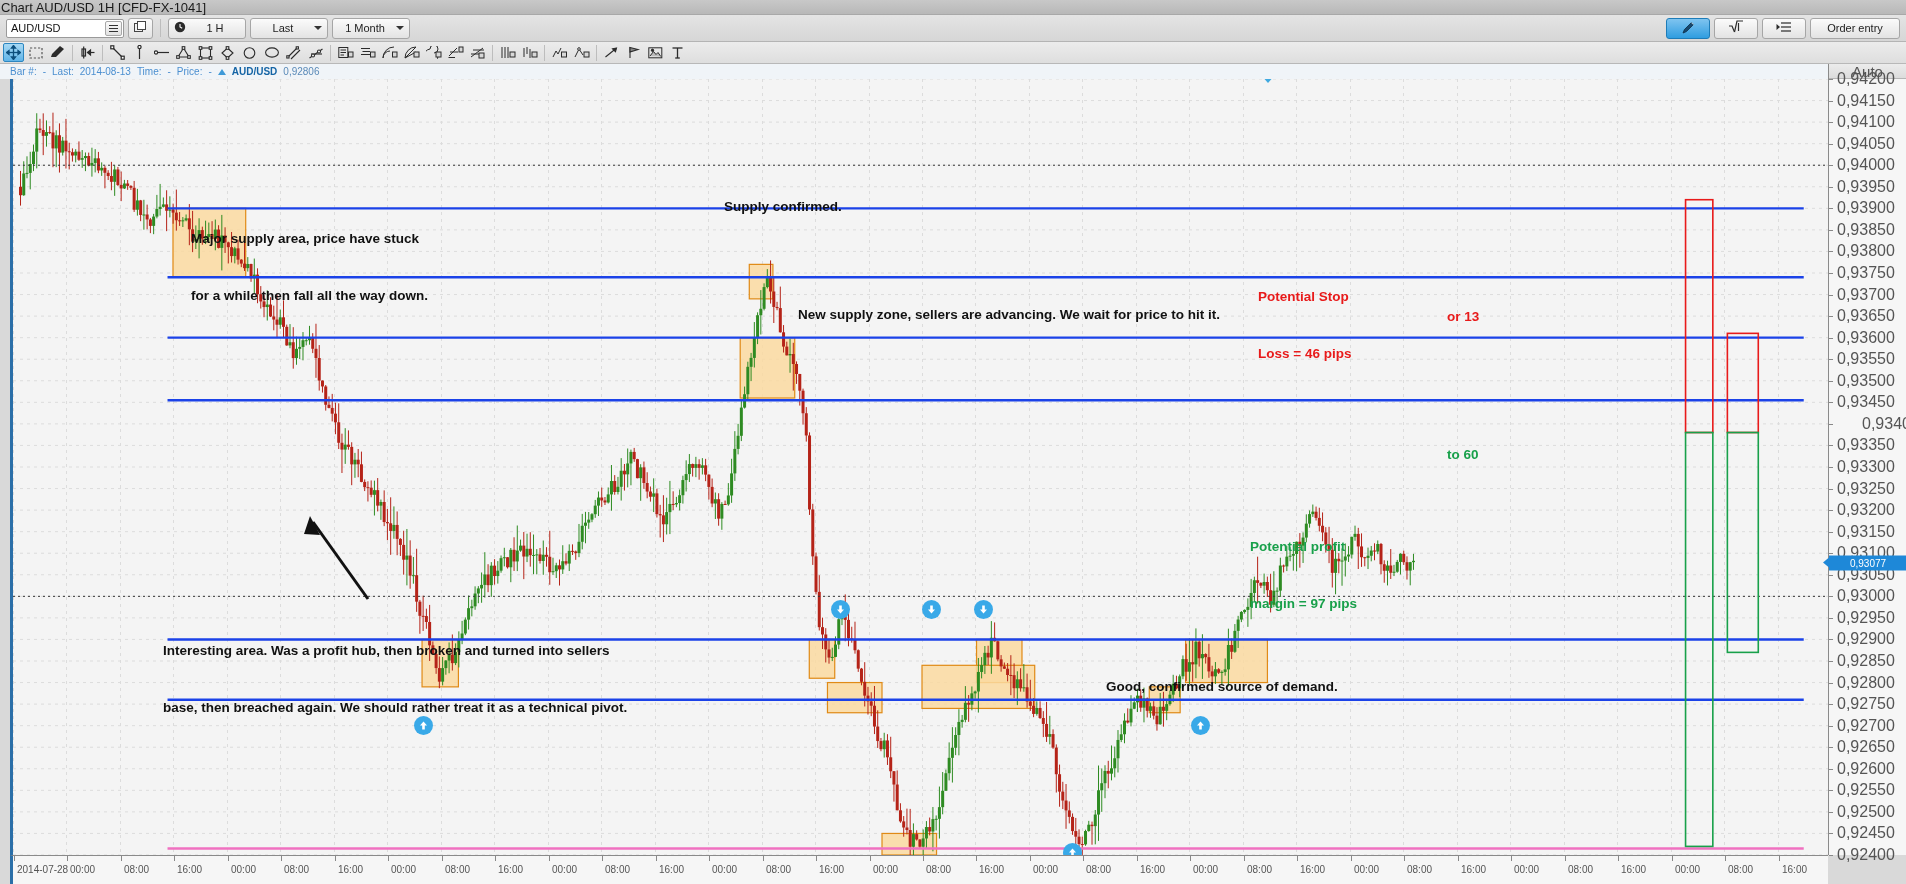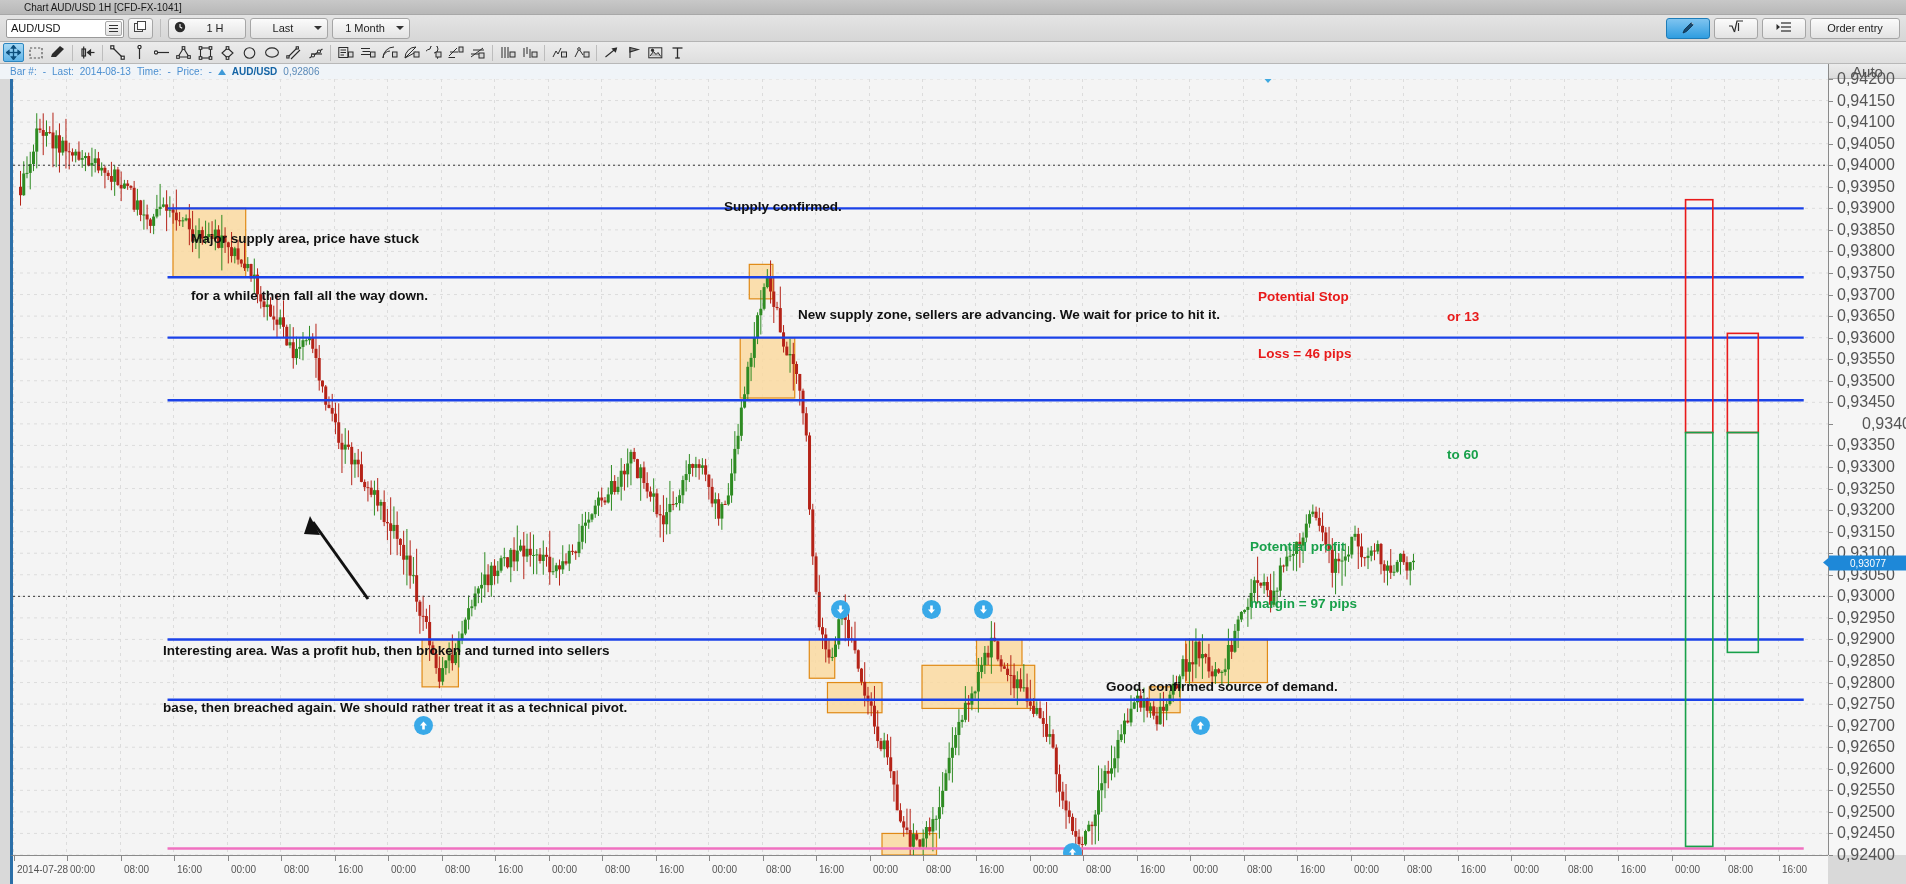--- a/index.html
+++ b/index.html
@@ -13,21 +13,21 @@
   #app { position: relative; width: 1906px; height: 884px; }
 
   
   .titlebar {
     position: absolute; left: 0; top: 0; width: 1906px; height: 15px;
     background: linear-gradient(to bottom, #c8c8c8, #b8b8b8);
     border-bottom: 1px solid #a8a8a8;
     display: flex; align-items: center;
   }
   .titlebar .title {
-    font-size: 10px; color: #1a1a1a; padding-left: 24px; white-space: nowrap;
+    font-size: 13px; color: #1a1a1a; padding-left: 1px; white-space: nowrap;
   }
 
   
   .topbar {
     position: absolute; left: 0; top: 15px; width: 1906px; height: 27px;
     background: linear-gradient(to bottom, #e4e4e4, #d6d6d6);
     border-bottom: 1px solid #b4b4b4;
     display: flex; align-items: center; gap: 4px; padding: 0 6px;
   }
   .symbol-box {

